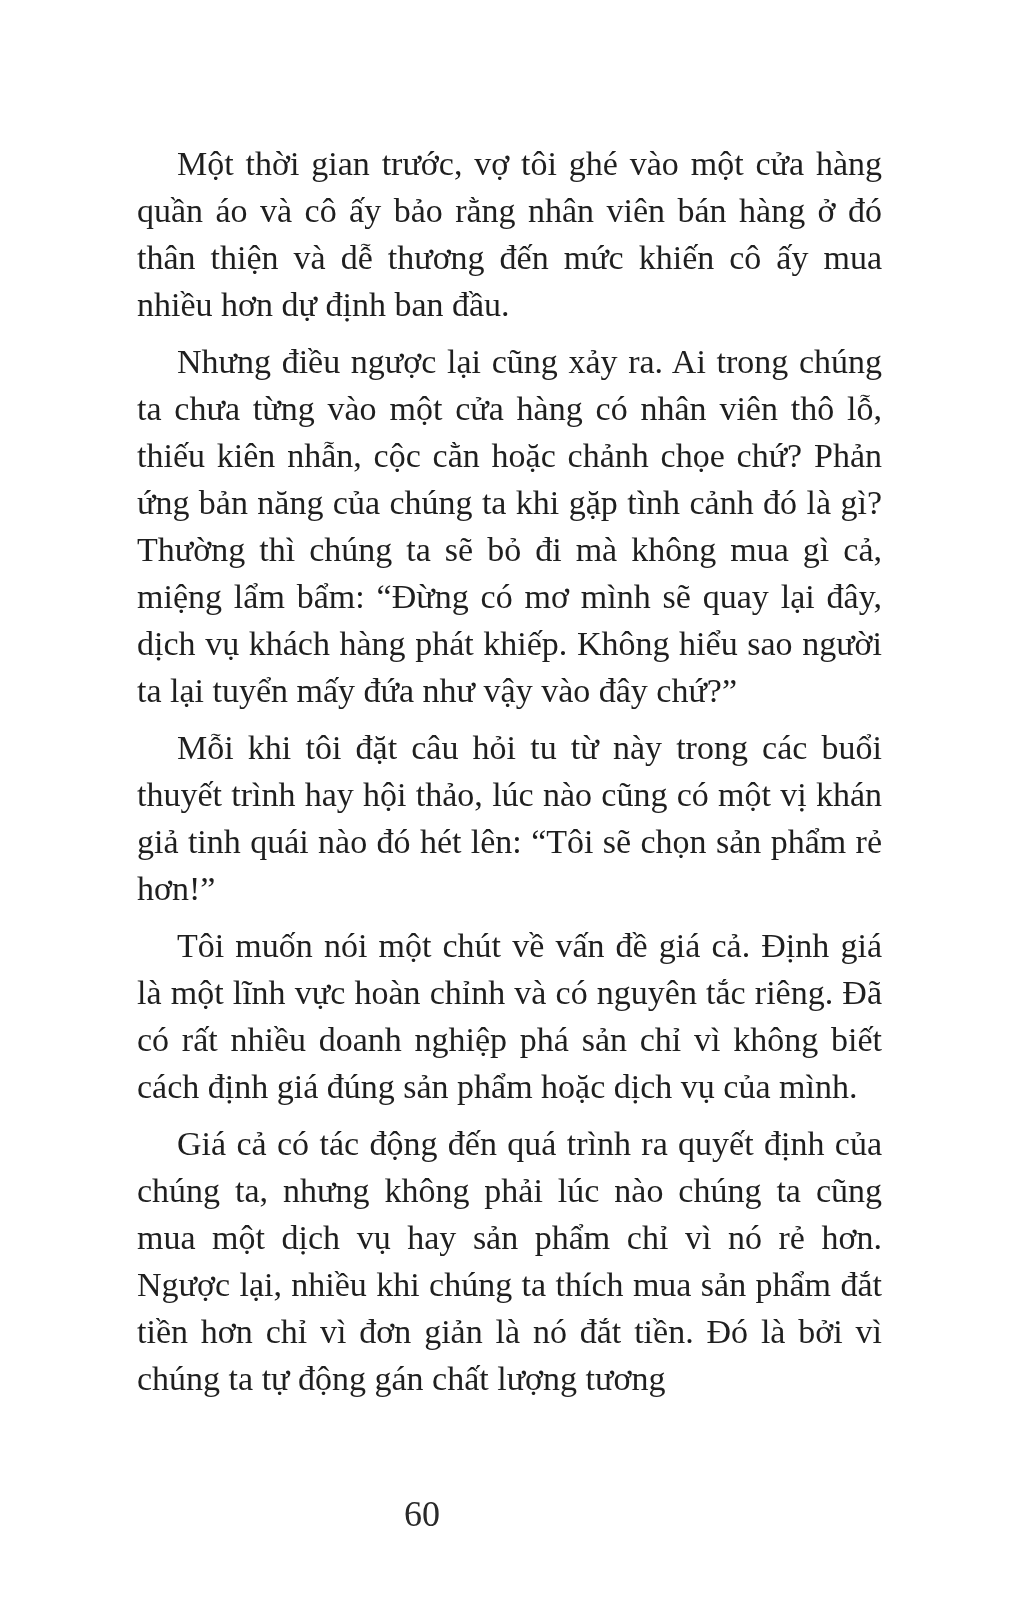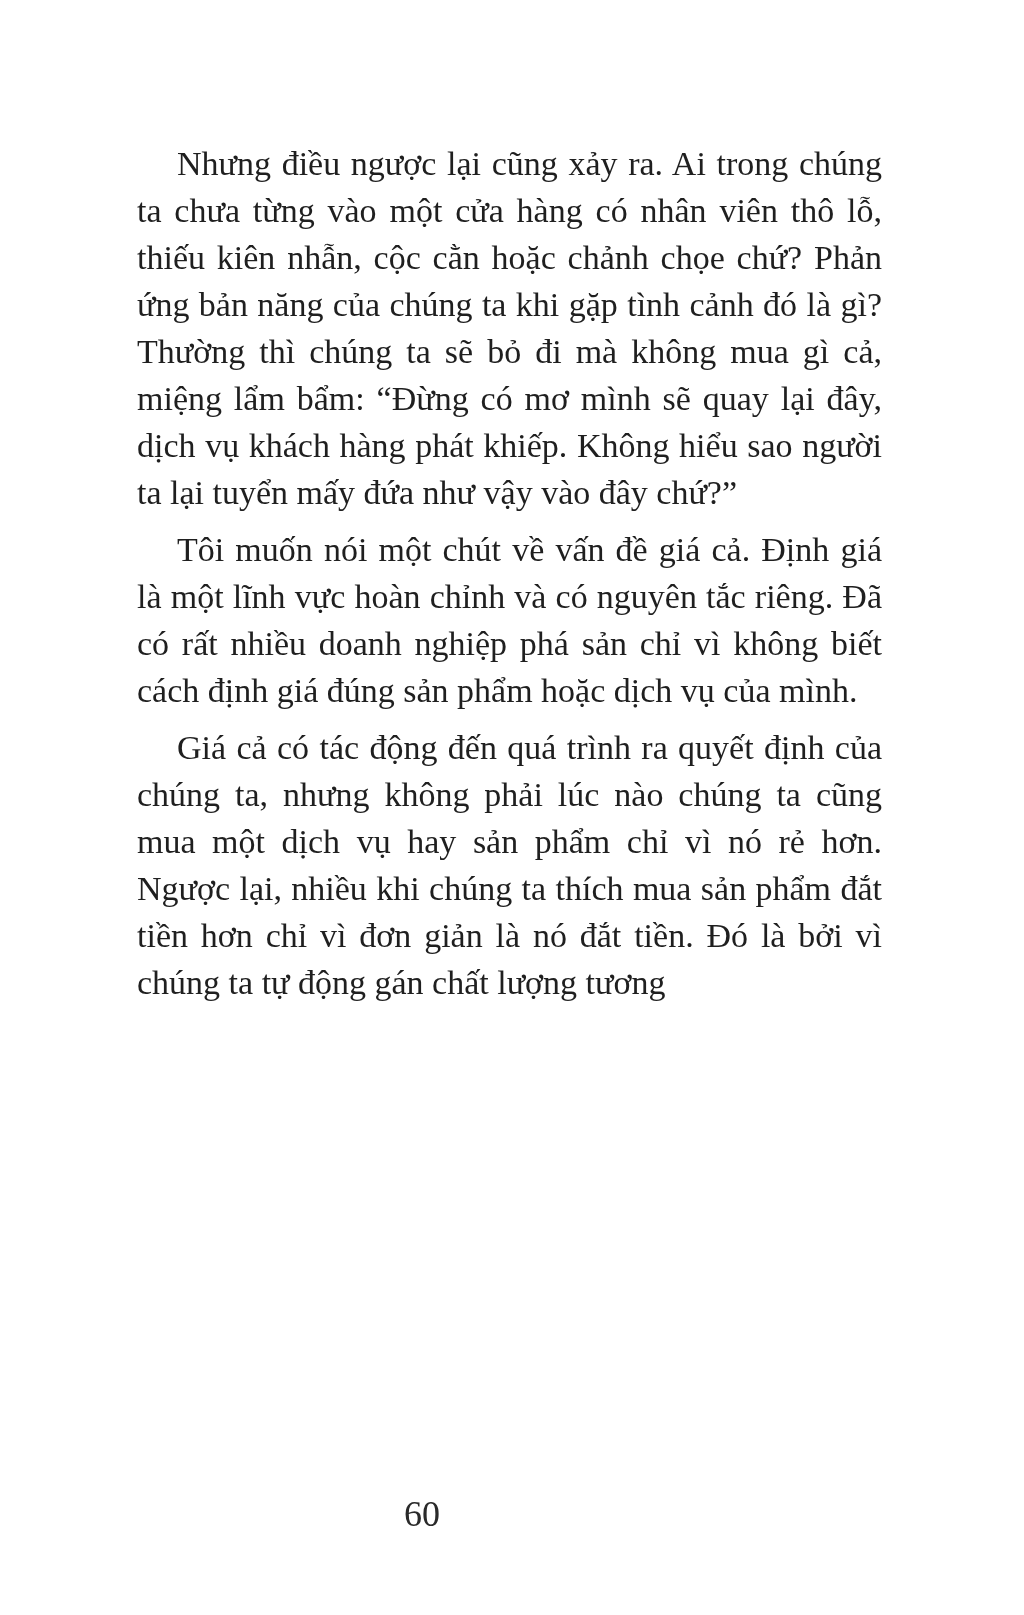--- a/index.html
+++ b/index.html
@@ -43,18 +43,20 @@
     font-size: 36px;
     line-height: 44px;
     color: #2a2a2a;
   }
 </style>
 </head>
 <body>
 
 <div class="book-page">
   <div class="text-block">
+    <p>Một thời gian trước, vợ tôi ghé vào một cửa hàng quần áo và cô ấy bảo rằng nhân viên bán hàng ở đó thân thiện và dễ thương đến mức khiến cô ấy mua nhiều hơn dự định ban đầu.</p>
     <p>Nhưng điều ngược lại cũng xảy ra. Ai trong chúng ta chưa từng vào một cửa hàng có nhân viên thô lỗ, thiếu kiên nhẫn, cộc cằn hoặc chảnh chọe chứ? Phản ứng bản năng của chúng ta khi gặp tình cảnh đó là gì? Thường thì chúng ta sẽ bỏ đi mà không mua gì cả, miệng lẩm bẩm: “Đừng có mơ mình sẽ quay lại đây, dịch vụ khách hàng phát khiếp. Không hiểu sao người ta lại tuyển mấy đứa như vậy vào đây chứ?”</p>
+    <p>Mỗi khi tôi đặt câu hỏi tu từ này trong các buổi thuyết trình hay hội thảo, lúc nào cũng có một vị khán giả tinh quái nào đó hét lên: “Tôi sẽ chọn sản phẩm rẻ hơn!”</p>
     <p>Tôi muốn nói một chút về vấn đề giá cả. Định giá là một lĩnh vực hoàn chỉnh và có nguyên tắc riêng. Đã có rất nhiều doanh nghiệp phá sản chỉ vì không biết cách định giá đúng sản phẩm hoặc dịch vụ của mình.</p>
     <p>Giá cả có tác động đến quá trình ra quyết định của chúng ta, nhưng không phải lúc nào chúng ta cũng mua một dịch vụ hay sản phẩm chỉ vì nó rẻ hơn. Ngược lại, nhiều khi chúng ta thích mua sản phẩm đắt tiền hơn chỉ vì đơn giản là nó đắt tiền. Đó là bởi vì chúng ta tự động gán chất lượng tương</p>
   </div>
   <div class="page-number">60</div>
 </div>
 
 </body></html>

